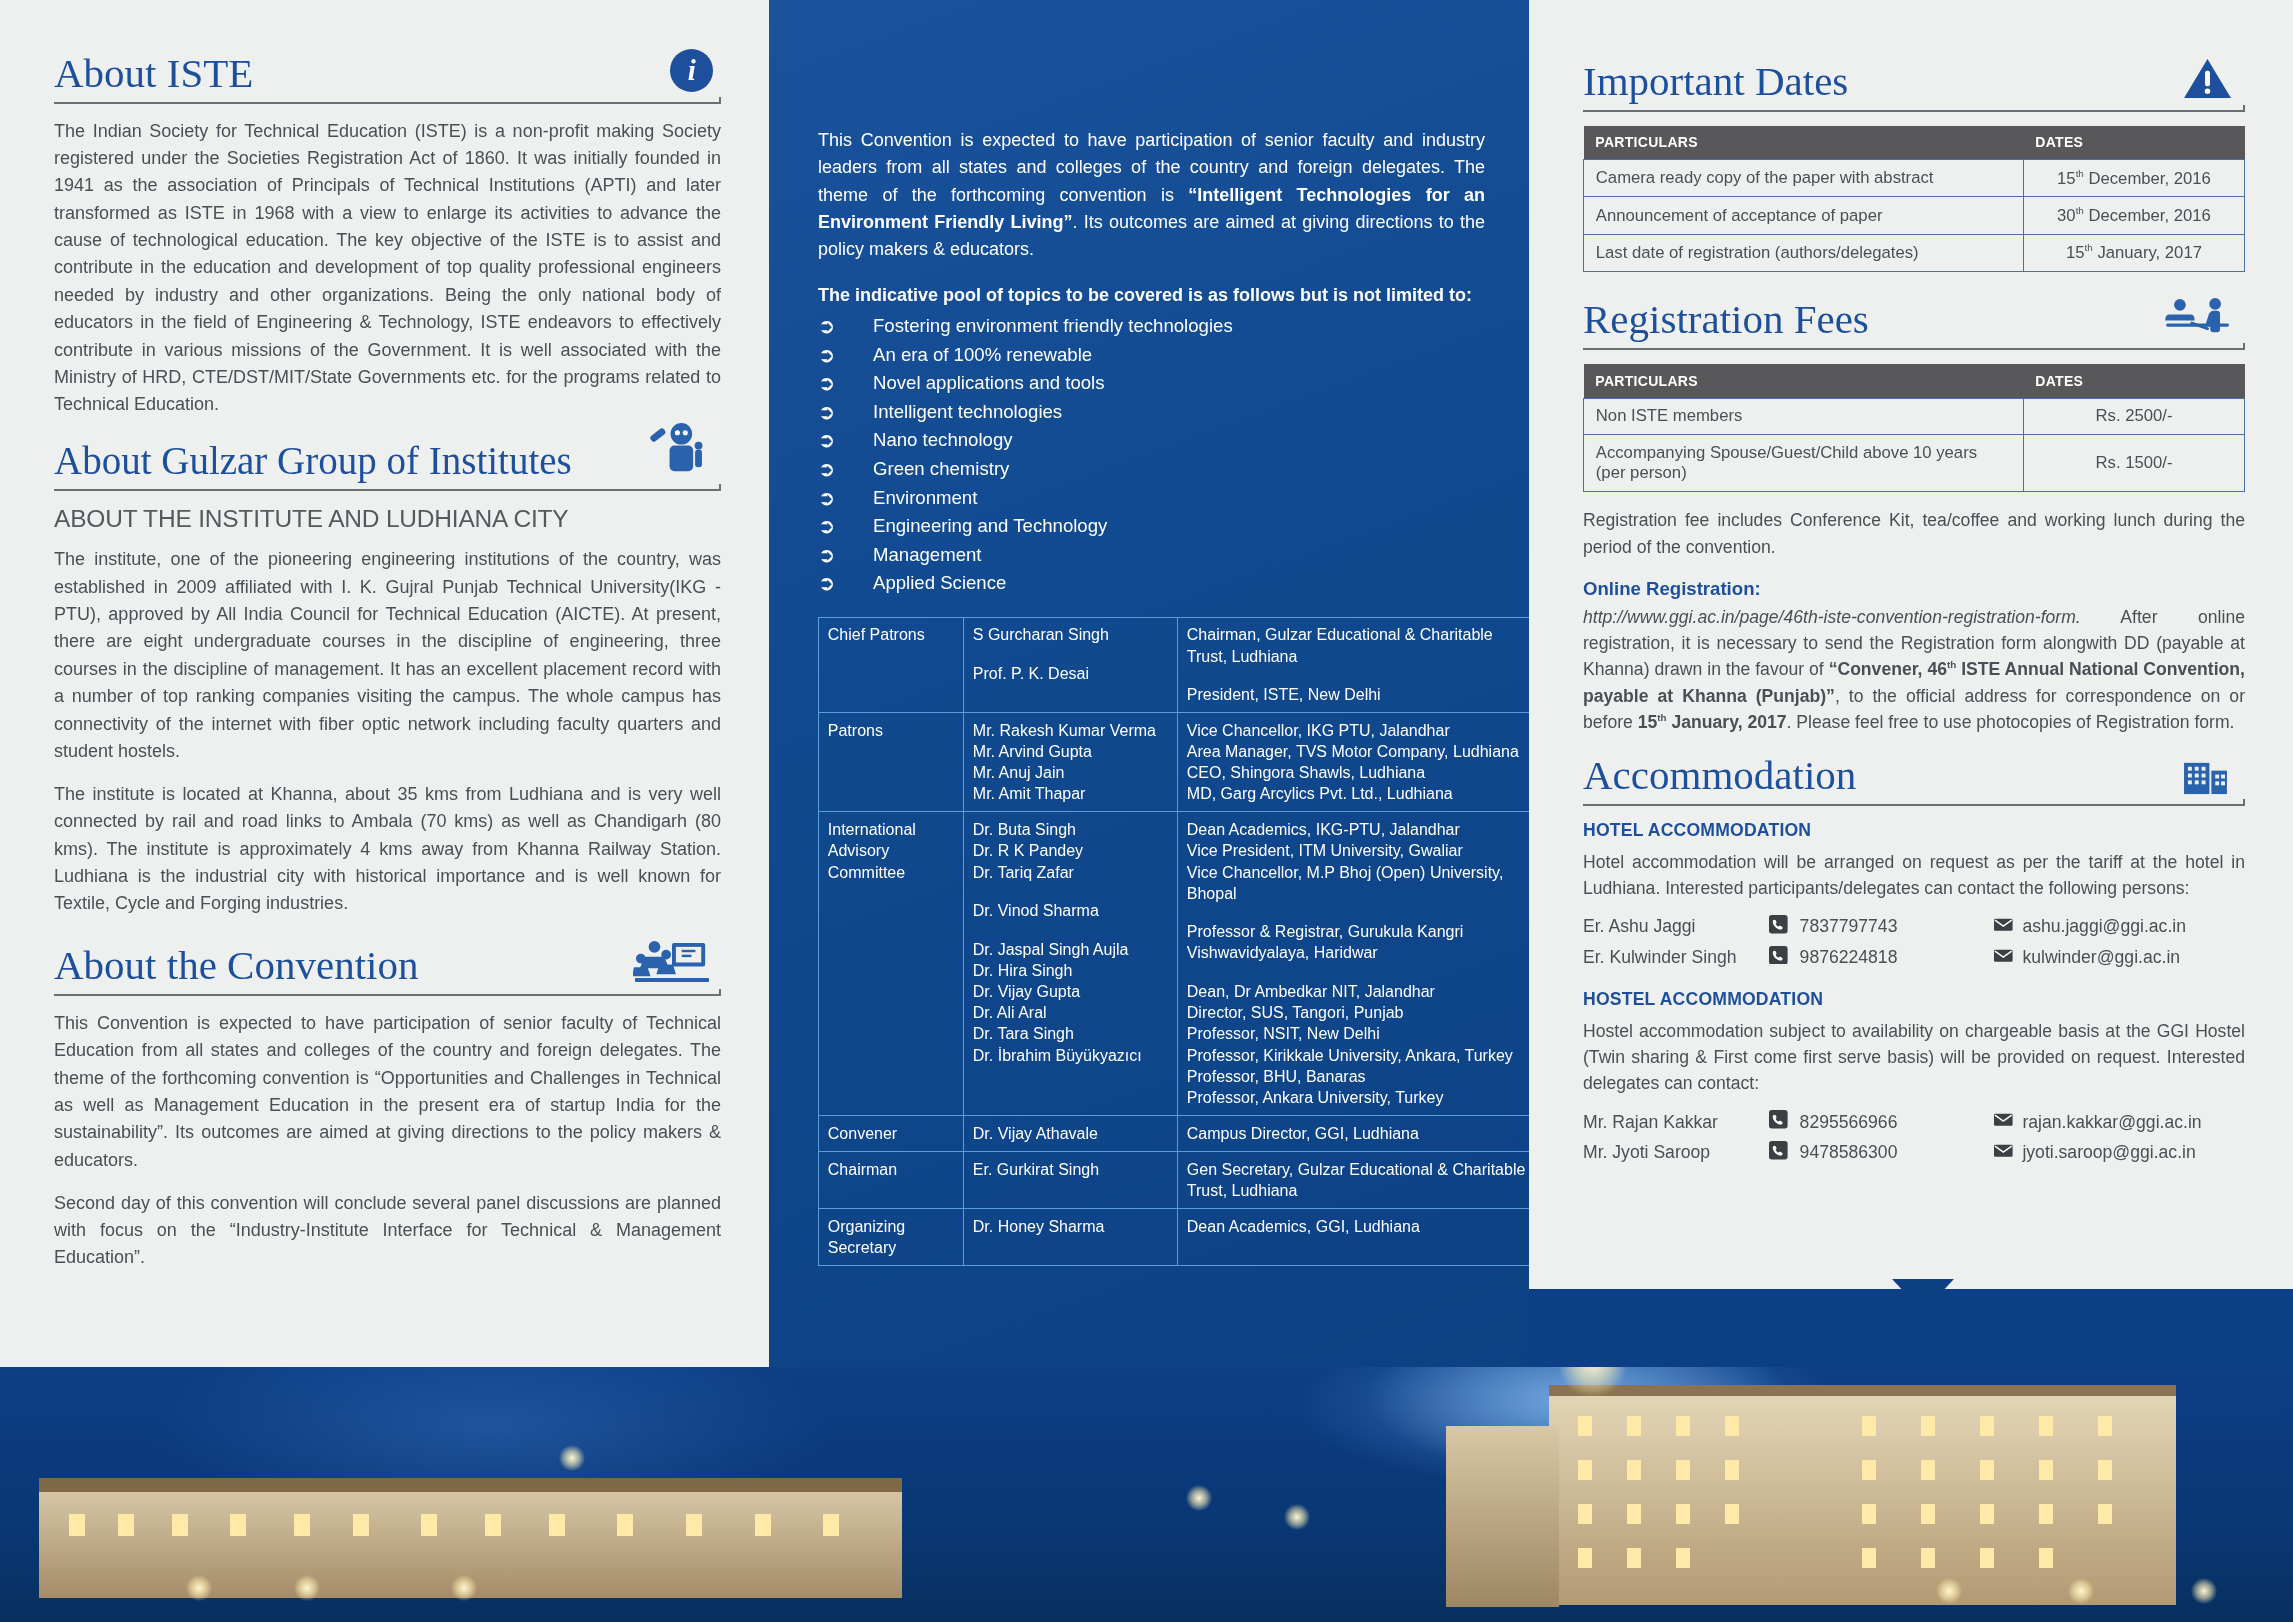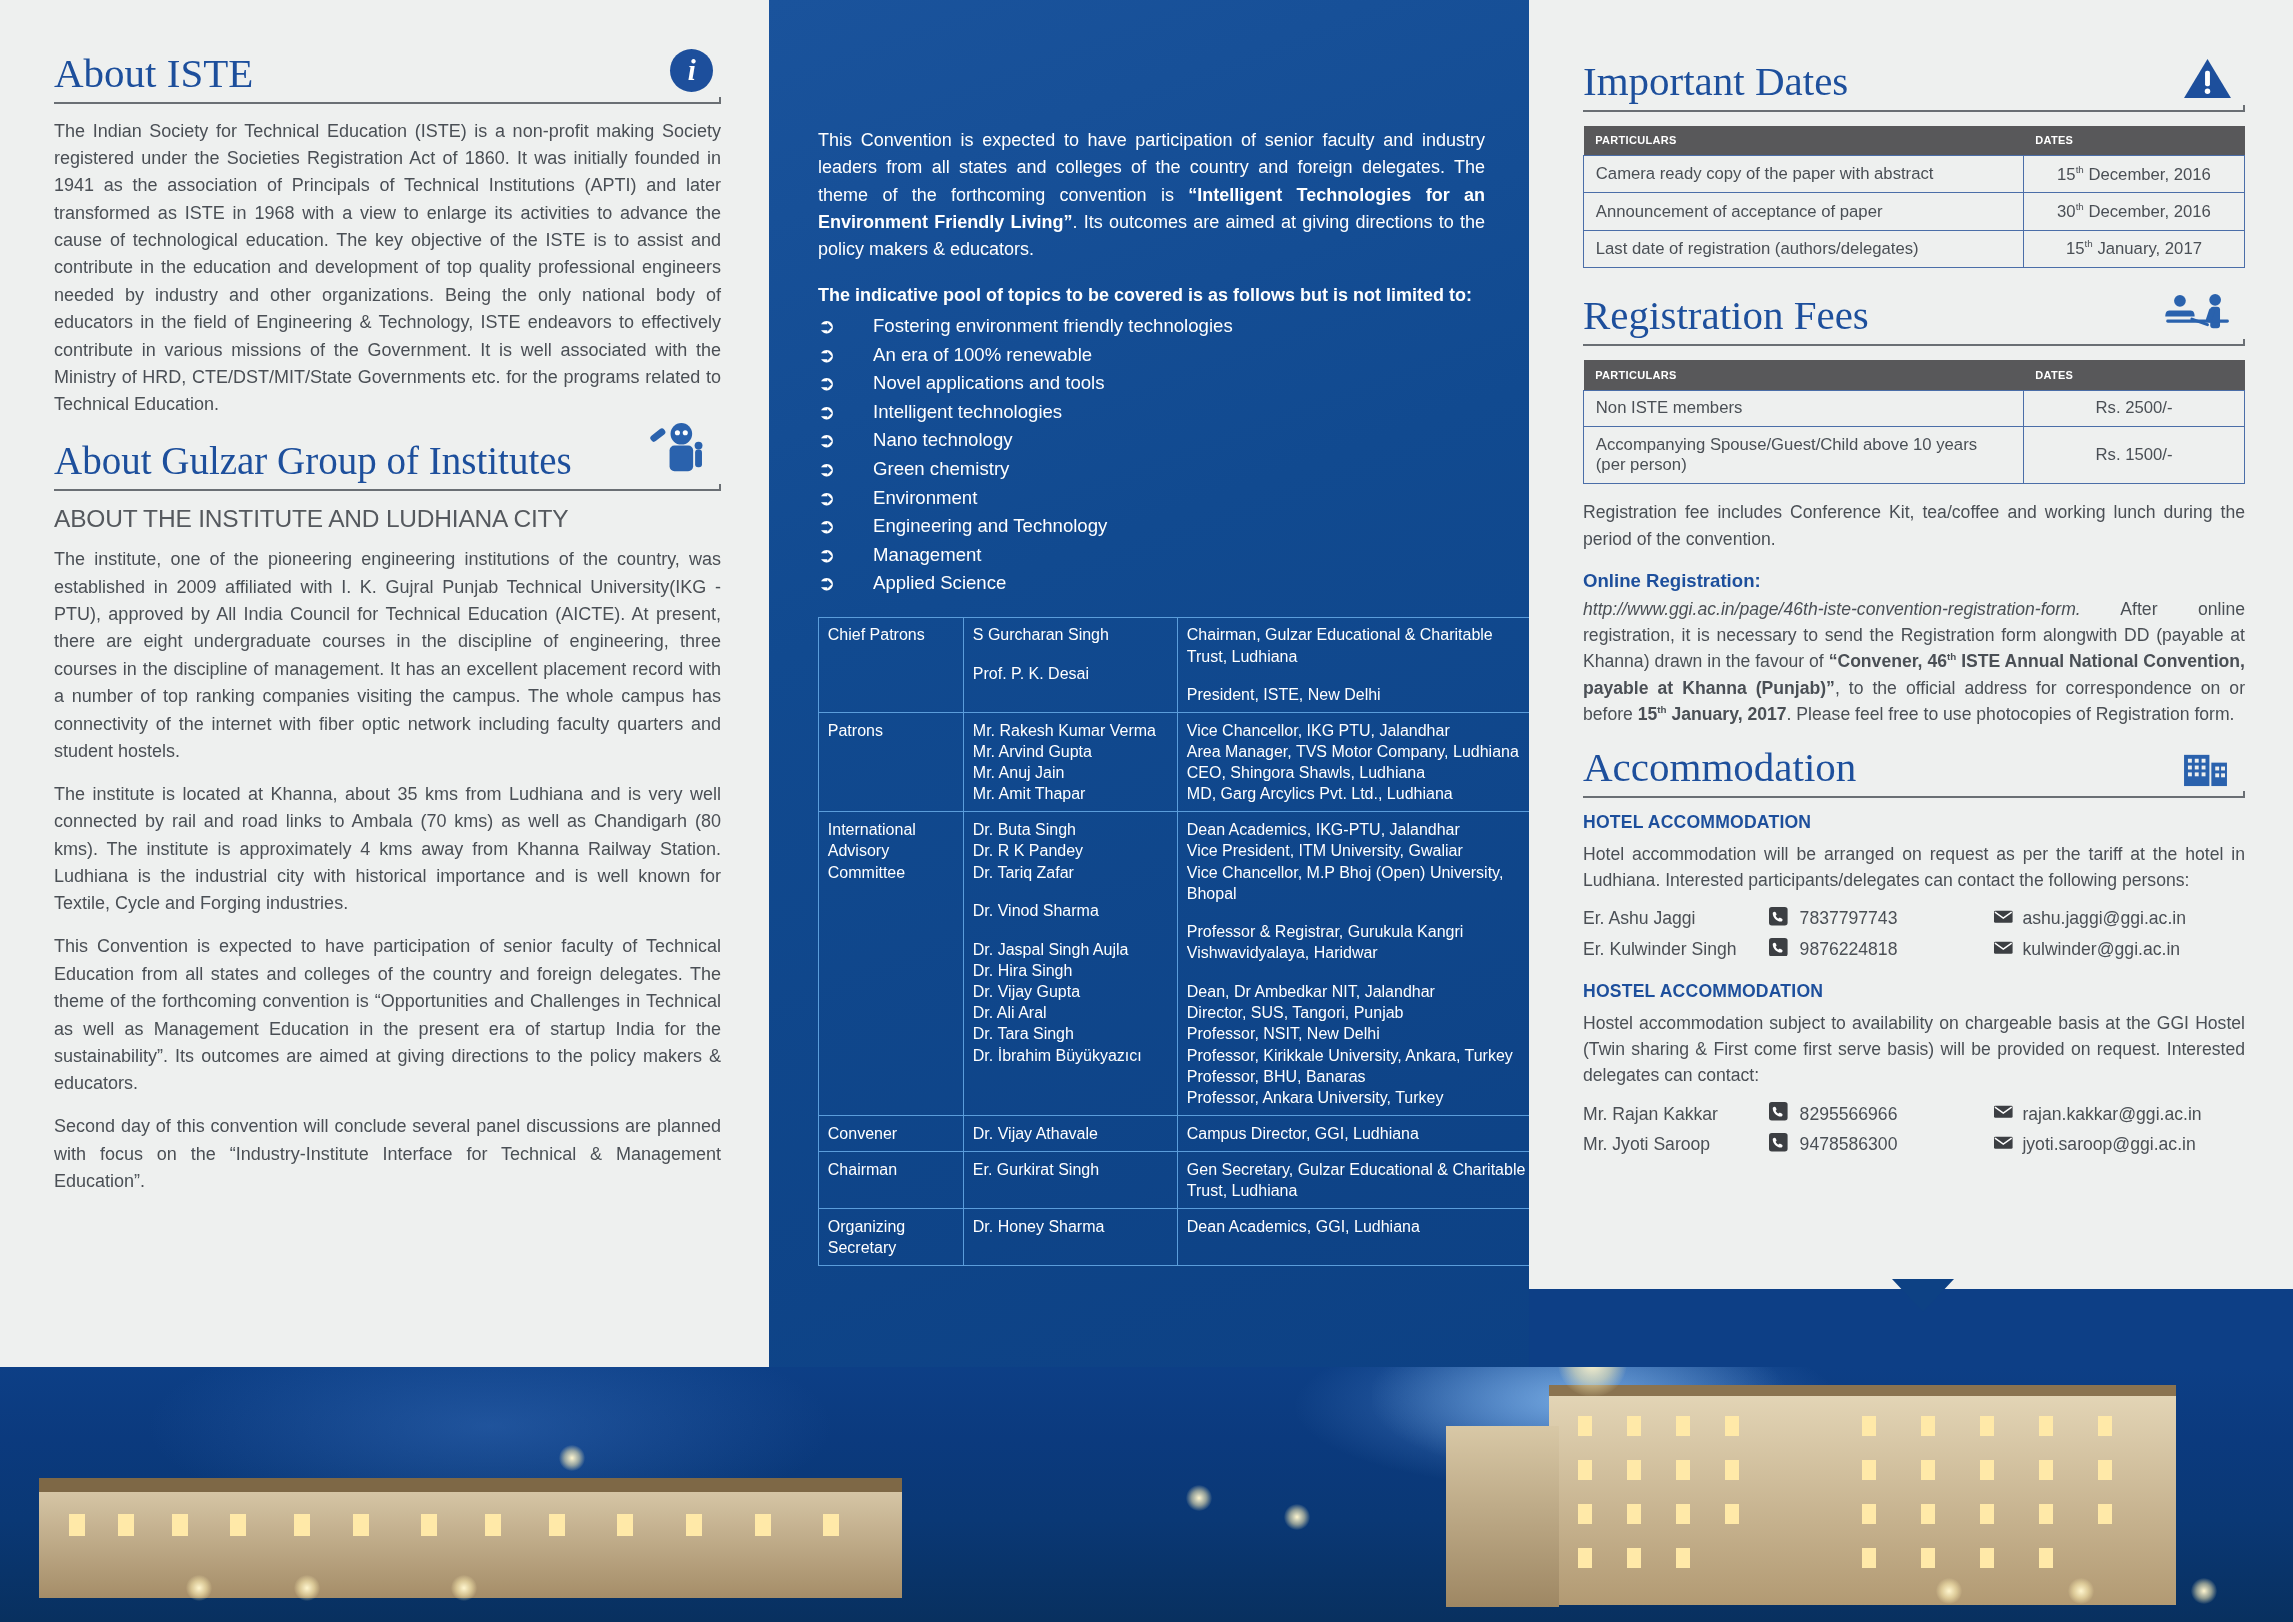--- a/index.html
+++ b/index.html
@@ -76,21 +76,21 @@
   table.comm td.c1 { width:145px; }
   table.comm td.c2 { width:214px; }
   table.comm td.c3 { width:auto; }
   .nl { display:block; }
   .sp { display:block; height:17.6px; }
 
   
   .right-inner { position:absolute; left:1583px; top:59px; width:662px; }
   table.data { border-collapse:collapse; width:662px; margin-bottom:3.9px; }
   table.data th {
-    background:#58585a; color:#fff; font-size:11px; font-weight:bold; letter-spacing:0.3px;
+    background:#58585a; color:#fff; font-size:14px; font-weight:bold; letter-spacing:0.3px;
     text-align:left; padding:8.8px 11.8px; text-transform:uppercase;
   }
   table.data th.r2 { width:221px; }
   table.data td { border:1px solid #4b6ea8; color:#4a4f55; font-size:16.7px; padding:7.8px 11.8px; }
   table.data td.d { text-align:center; }
   sup { font-size:9.8px; }
 
   .note { font-size:17.6px; line-height:1.5; color:#4a4f55; margin:15.7px 0 11.8px 0; text-align:justify; }
   .blue-h { color:#1d4f9c; font-weight:bold; font-size:18.6px; margin-top:17.6px; }
   .sub-blue { color:#1d4f9c; font-weight:bold; font-size:17.6px; letter-spacing:0.2px; margin:13.7px 0 7.8px 0; }
@@ -137,20 +137,41 @@
               <circle cx="57.5" cy="24" r="4"></circle>
             </g>
           </svg>
         </div>
         <div class="sec-rule"></div>
       </div>
       <div class="sub-head">ABOUT THE INSTITUTE AND LUDHIANA CITY</div>
       <div class="body-txt">The institute, one of the pioneering engineering institutions of the country, was established in 2009 affiliated with  I. K. Gujral Punjab Technical University(IKG - PTU), approved by  All India Council for Technical Education (AICTE). At present, there are eight undergraduate courses in the discipline of engineering, three courses in the discipline of management. It has an excellent placement record with a number of top ranking companies visiting the campus. The whole campus has connectivity of the internet with fiber optic network including faculty quarters and student hostels.</div>
       <div class="body-txt">The institute is located at Khanna, about 35 kms from Ludhiana and is very well connected by rail and road links to Ambala (70 kms) as well as Chandigarh (80 kms). The institute is approximately 4 kms away from Khanna Railway Station. Ludhiana is the industrial city with historical importance and is well known for Textile, Cycle and Forging industries.</div>
 
+      <div class="head-wrap" style="margin-top:25.5px;">
+        <div class="sec-head">About the Convention</div>
+        <div class="head-icon" style="right:9.8px; bottom:5.9px;">
+          <svg width="78" height="49" viewBox="0 0 80 50">
+            <g fill="#2a62ad">
+              <rect x="40" y="6" width="34" height="24" rx="2"></rect>
+              <rect x="44" y="10" width="26" height="16" fill="#eef0ef"></rect>
+              <rect x="50" y="13" width="14" height="2.5"></rect>
+              <rect x="50" y="18" width="10" height="2.5"></rect>
+              <circle cx="22" cy="10" r="6"></circle>
+              <path d="M12 20h20l5 12H7z"></path>
+              <circle cx="8" cy="22" r="5"></circle>
+              <path d="M1 31h14l3 9H-1z"></path>
+              <circle cx="34" cy="18" r="5"></circle>
+              <path d="M27 28h14l3 10H24z"></path>
+              <rect x="2" y="42" width="76" height="4" rx="1"></rect>
+            </g>
+          </svg>
+        </div>
+        <div class="sec-rule"></div>
+      </div>
       <div class="body-txt">This Convention is expected to have participation of senior faculty of Technical Education from all states and colleges of the country and foreign delegates. The theme of the forthcoming convention is “Opportunities and Challenges in Technical as well as Management Education in the present era of startup India for the sustainability”. Its outcomes are aimed at giving directions to the policy makers &amp; educators.</div>
       <div class="body-txt">Second day of this convention will conclude several panel discussions are planned with focus on the “Industry-Institute Interface for Technical &amp; Management Education”.</div>
     </div>
   </div>
 
   <div class="col-mid"></div>
   <div class="mid-tail"></div>
 
   <div class="mid-inner">
     <div class="mid-txt">

